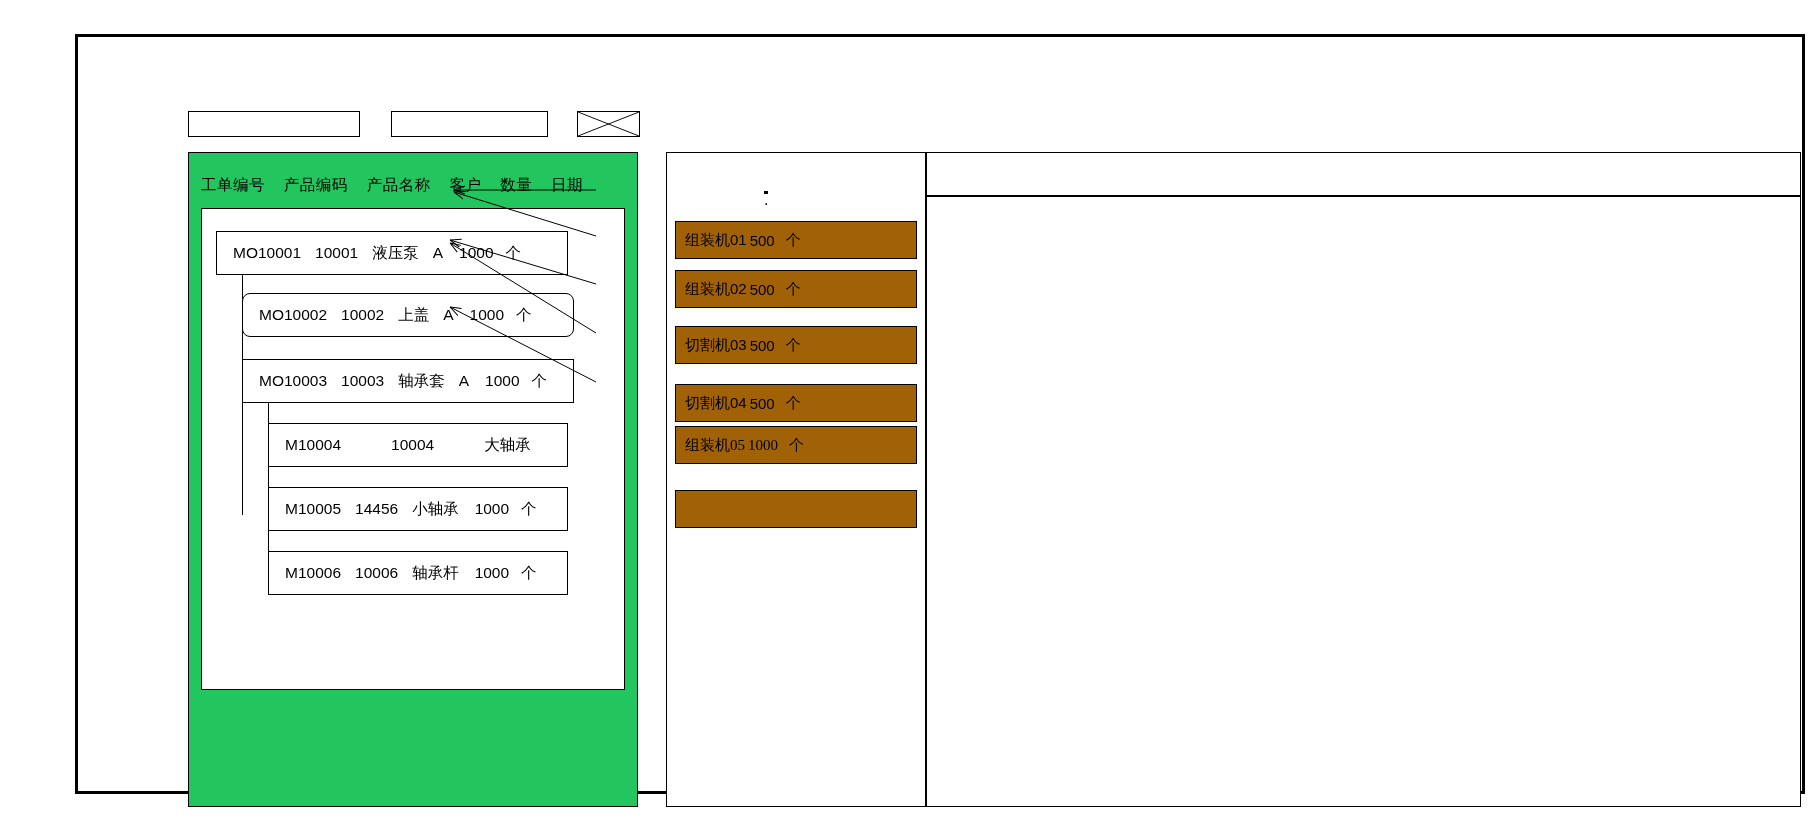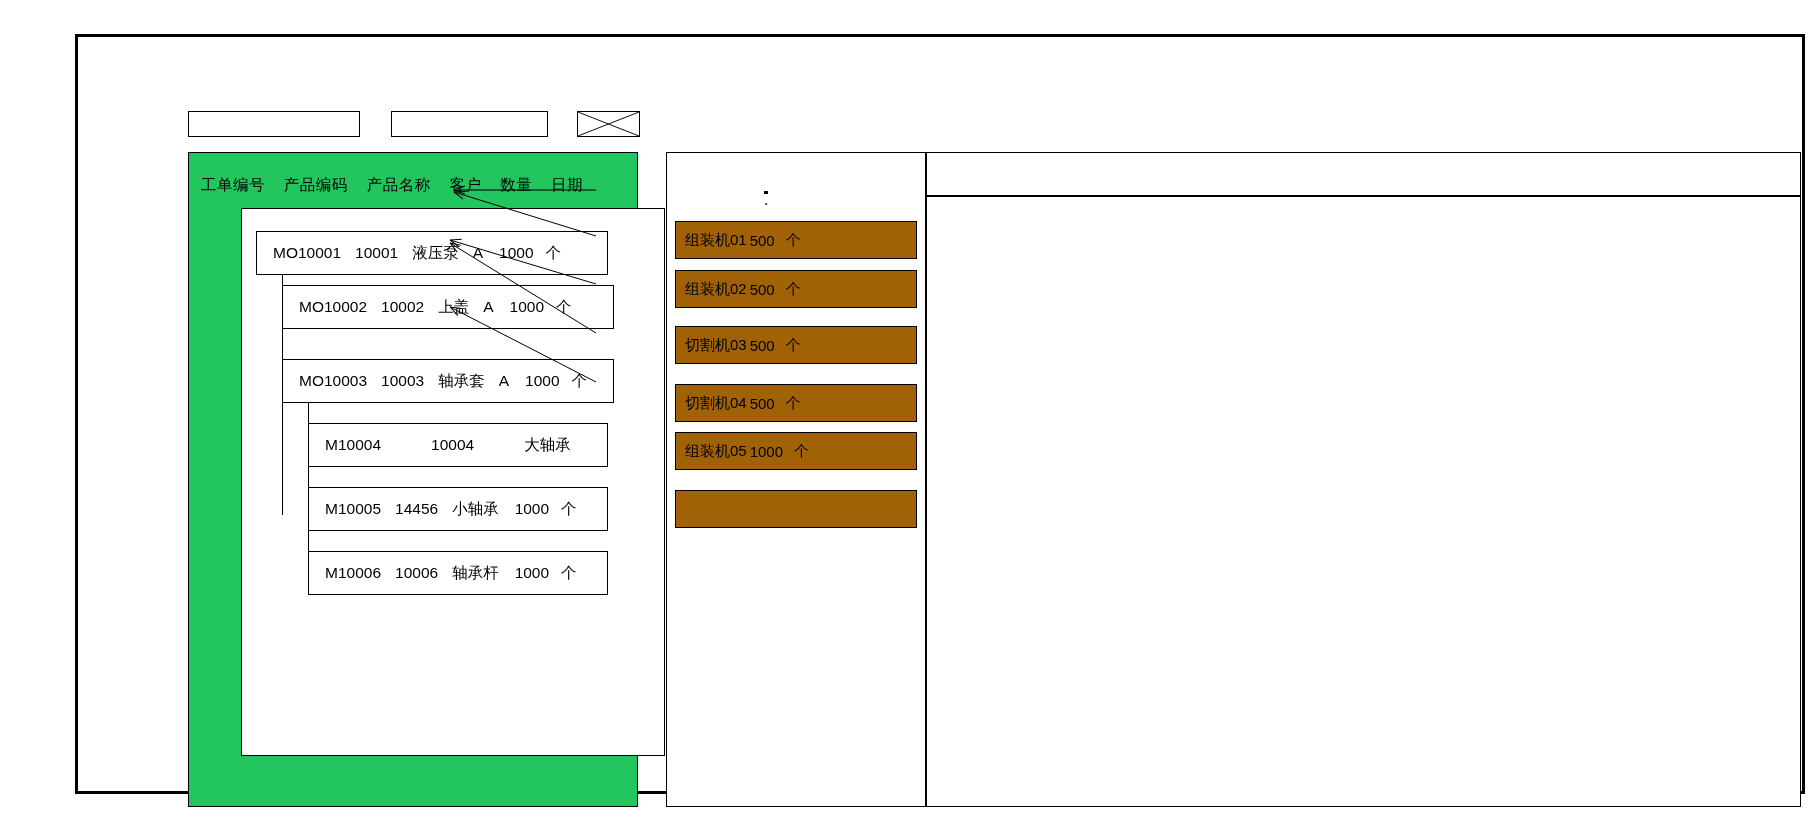--- a/index.html
+++ b/index.html
@@ -68,25 +68,24 @@
     white-space:nowrap;
     font-size:15.5px;
     letter-spacing:0.5px;
   }
   .col-headers span{margin-right:14px;}
   .col-headers span:last-child{margin-right:0;}
 
   .list-box{
     position:absolute;
     left:12px; top:55px;
-    width:424px; height:548px;
-    border:1px solid #000000;
-    background:#ffffff;
-    box-sizing:border-box;
-    margin-left:40px;
+    width:424px; height:482px;
+    border:1px solid #000000;
+    background:#ffffff;
+    box-sizing:border-box;
   }
 
   
   .tree{
     position:absolute;
     left:0; top:0; right:0; bottom:0;
   }
   .wo-row{
     position:absolute;
     height:44px;
@@ -102,21 +101,21 @@
   .wo-row .cell{display:inline-block;}
   .wo-row .c-wo{margin-left:16px;}
   .wo-row .c-code{margin-left:14px;}
   .wo-row .c-name{margin-left:14px;}
   .wo-row .c-cust{margin-left:14px;}
   .wo-row .c-qty{margin-left:16px;}
   .wo-row .c-unit{margin-left:12px;}
 
   
   .lvl0{left:14px;  top:22px;  width:352px;}
-  .lvl1a{left:40px; top:76px;  width:332px;}
+  .lvl1a{left:40px; top:84px;  width:332px;border-radius:8px;}
   .lvl1b{left:40px; top:150px; width:332px;}
   .lvl2a{left:66px; top:214px; width:300px;gap:36px;}
   .lvl2b{left:66px; top:278px; width:300px;}
   .lvl2c{left:66px; top:342px; width:300px;}
 
   
   .conn{position:absolute;background:#000000;}
 
   
   .mid-panel{
@@ -292,21 +291,21 @@
         <span class="mc-qty">500</span>
         <span class="mc-unit">个</span>
       </div>
 
       <div class="mc-row" style="top:231px;">
         <span class="mc-name">切割机04</span>
         <span class="mc-qty">500</span>
         <span class="mc-unit">个</span>
       </div>
 
-      <div class="mc-row" style="top:279px;">
+      <div class="mc-row" style="top:273px;font-family:Liberation Serif, serif;">
         <span class="mc-name">组装机05</span>
         <span class="mc-qty">1000</span>
         <span class="mc-unit">个</span>
       </div>
 
       <div class="mc-row" style="top:337px;">
         <span class="mc-name"></span>
         <span class="mc-qty"></span>
         <span class="mc-unit"></span>
       </div>

